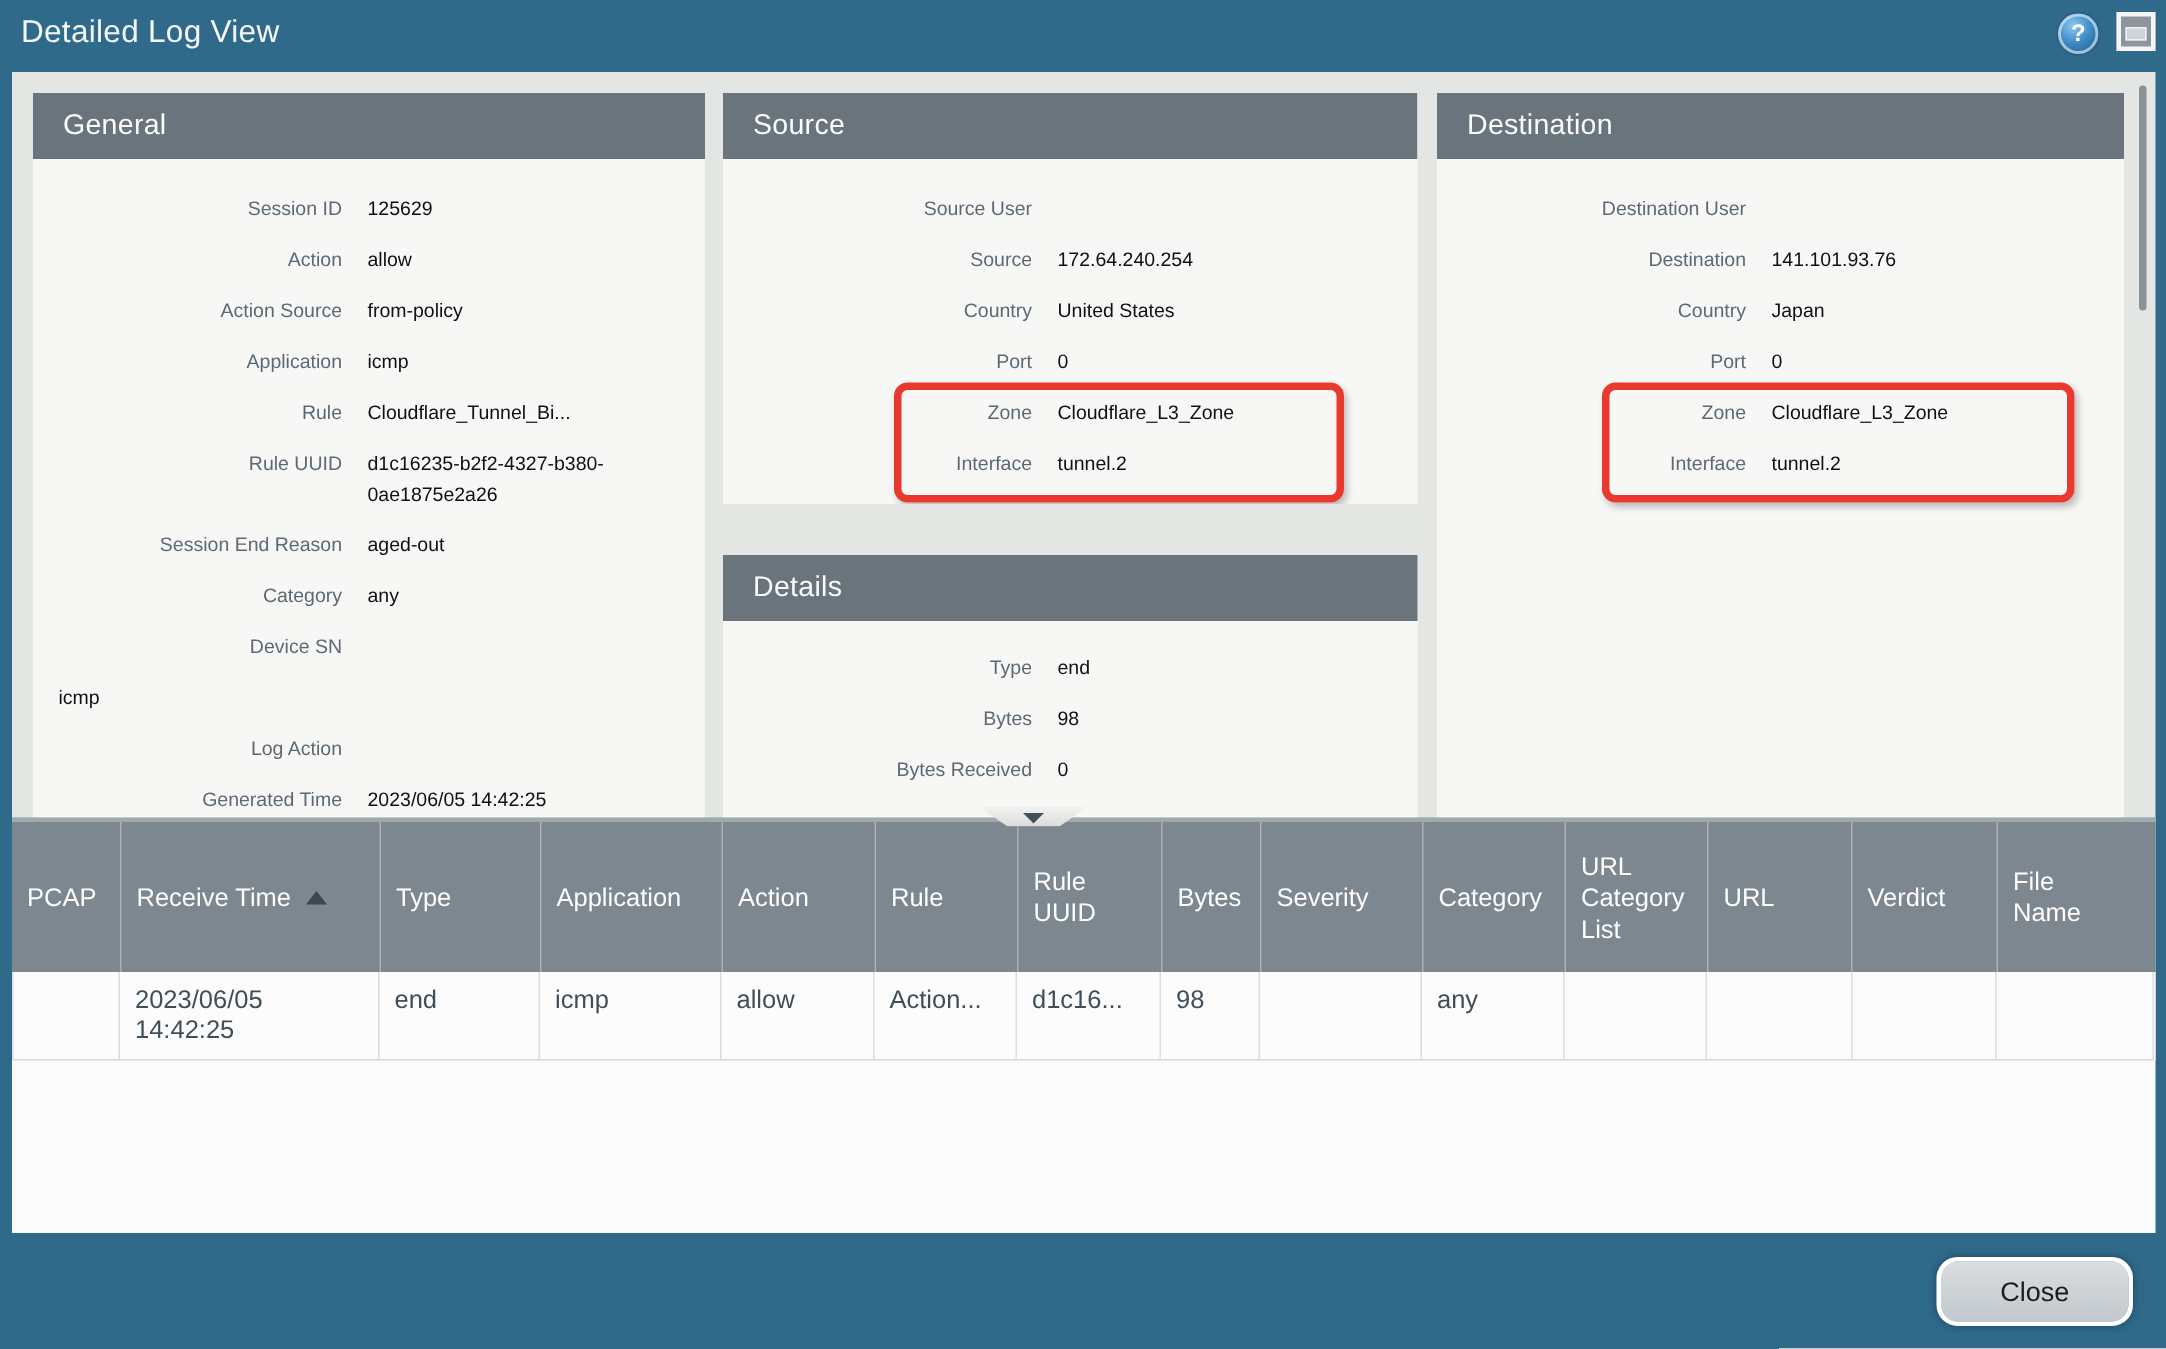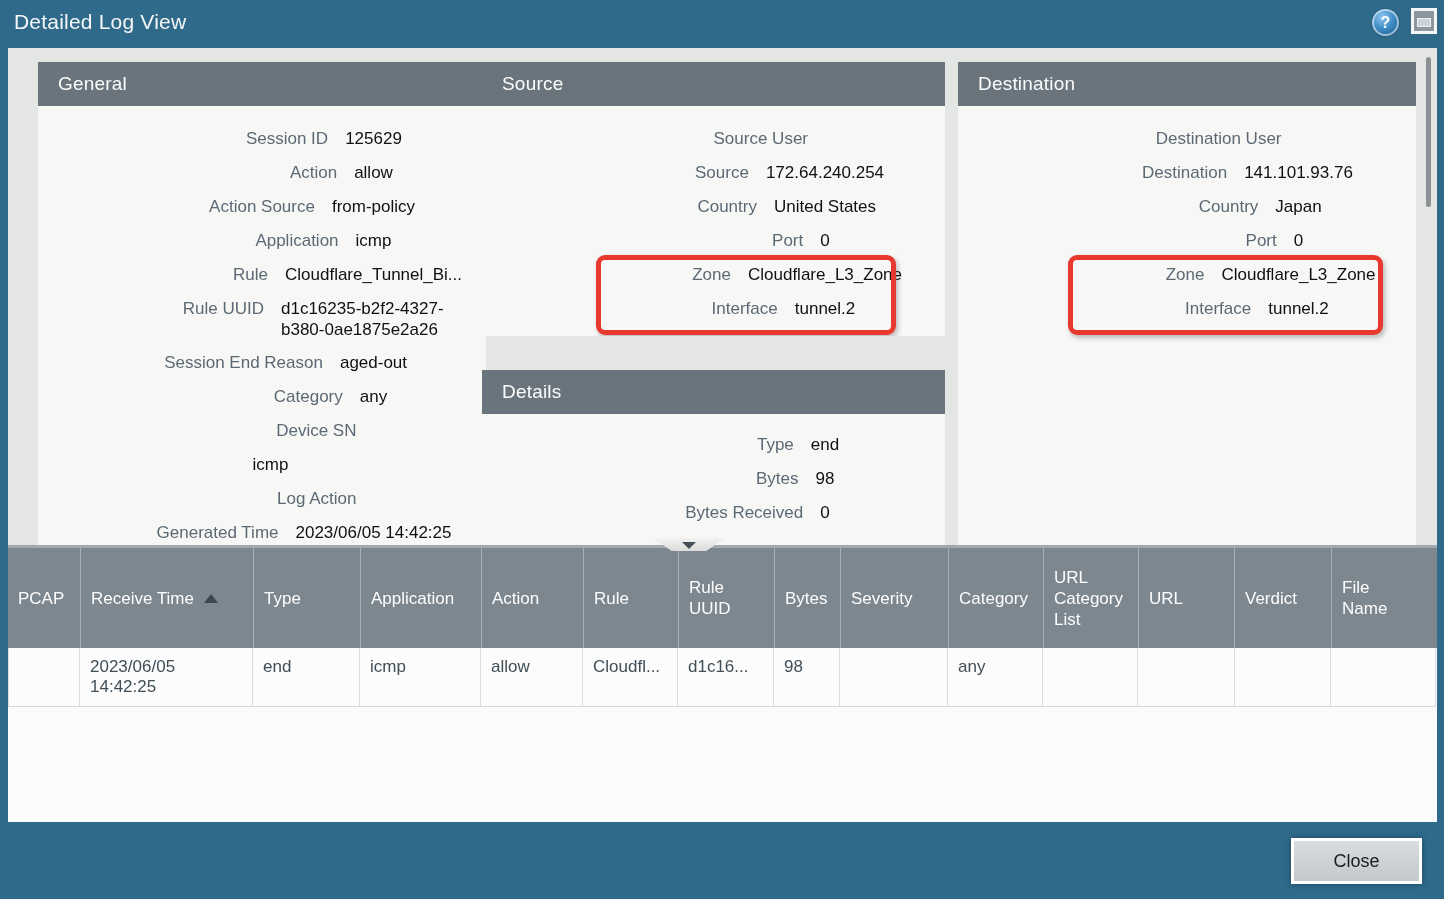--- a/index.html
+++ b/index.html
@@ -15,27 +15,27 @@
     background:radial-gradient(circle at 38% 30%, #8ec7ef 0%, #3f8cc7 45%, #16527f 100%);
     box-shadow:inset 0 0 0 2px rgba(222,236,246,0.65), 0 0 2px rgba(0,0,0,0.4);
     display:flex; align-items:center; justify-content:center; color:#fff; font-size:16px; font-weight:bold; cursor:pointer; }
   .window-icon { position:absolute; left:1411px; top:8px; width:26px; height:26px;
     border:3px solid #f4f6f7; background:#8d969d; display:flex; align-items:center; justify-content:center; cursor:pointer; }
   .window-icon-inner { width:14px; height:9px; background:#ced4d7; border:1px solid #eef1f2; margin-top:3px; }
 
   
   .content { position:absolute; left:8px; top:48px; width:1429px; height:497px; background:#e4e6e3; overflow:hidden; }
   .pane { position:absolute; background:#f7f8f6; }
-  .pane-general { left:30px; top:14px; width:448px; height:620px; }
+  .pane-general { left:14px; top:14px; width:448px; height:620px; }
   .pane-source { left:474px; top:14px; width:463px; height:274px; overflow:hidden; }
   .pane-details { left:474px; top:322px; width:463px; height:620px; }
   .pane-destination { left:950px; top:14px; width:458px; height:620px; }
   .pane-header { height:44px; line-height:44px; background:#6a747c; color:#fbfcfc; font-size:19px; padding-left:20px; letter-spacing:0.2px; }
   .pane-body { padding-top:16px; }
-  .frow { display:flex; min-height:34px; line-height:34px; font-size:17px;justify-content:center; }
+  .frow { display:flex; min-height:34px; line-height:34px; font-size:13px; }
   .frow .lbl { width:206px; text-align:right; color:#5c6974; flex-shrink:0; }
   .frow .val { margin-left:17px; color:#101010; }
   .frow.multi { line-height:21px; padding:6px 0; min-height:54px; }
   .frow.multi .lbl { line-height:21px; }
   .frow.multi .val { width:185px; }
   .highlight-box { position:absolute; border:5px solid #e8392f; border-radius:9px;
     box-shadow:2px 3px 5px rgba(0,0,0,0.25); pointer-events:none; }
   .hl-source { left:114px; top:193px; width:300px; height:80px; }
   .hl-destination { left:110px; top:193px; width:315px; height:80px; }
 
@@ -55,21 +55,21 @@
   .td { padding:9px 10px; border-right:1px solid #dcdedd; border-bottom:1px solid #d7d9d9; line-height:20px; }
   .td:first-child { border-left:1px solid #dcdedd; }
   .c0{width:72px}.c1{width:173px}.c2{width:107px}.c3{width:121px}.c4{width:102px}.c5{width:95px}.c6{width:96px}
   .c7{width:66px}.c8{width:108px}.c9{width:95px}.c10{width:95px}.c11{width:97px}.c12{width:96px}.c13{width:105px}
   .sort-arrow { width:0; height:0; border-left:7px solid transparent; border-right:7px solid transparent;
     border-bottom:9px solid #3d4750; margin-left:10px; flex-shrink:0; }
   .narrow { display:inline-block; max-width:50px; }
 
   
   .close-button { position:absolute; left:1291px; top:838px; width:131px; height:46px;
-    border:3px solid #ffffff; border-radius:0; background:linear-gradient(#d9dde0,#c2c8cc);
+    border:3px solid #ffffff; border-radius:14px; background:linear-gradient(#d9dde0,#c2c8cc);
     display:flex; align-items:center; justify-content:center; font-size:18px; color:#1c1c1c;
     box-shadow:0 0 6px rgba(0,0,0,0.35); cursor:pointer; }
 </style>
 </head>
 <body>
 
 <div class="screen">
 
   <div class="titlebar">
     <div class="dialog-title">Detailed Log View</div>
@@ -267,21 +267,21 @@
       <div class="th c13">
           <span class="narrow">File Name</span>
         </div>
     </div>
     <div class="trow">
       <div class="td c0"></div>
       <div class="td c1">2023/06/05 14:42:25</div>
       <div class="td c2">end</div>
       <div class="td c3">icmp</div>
       <div class="td c4">allow</div>
-      <div class="td c5">Cloudfl...</div>
+      <div class="td c5">Action...</div>
       <div class="td c6">d1c16...</div>
       <div class="td c7">98</div>
       <div class="td c8"></div>
       <div class="td c9">any</div>
       <div class="td c10"></div>
       <div class="td c11"></div>
       <div class="td c12"></div>
       <div class="td c13"></div>
     </div>
   </div>

